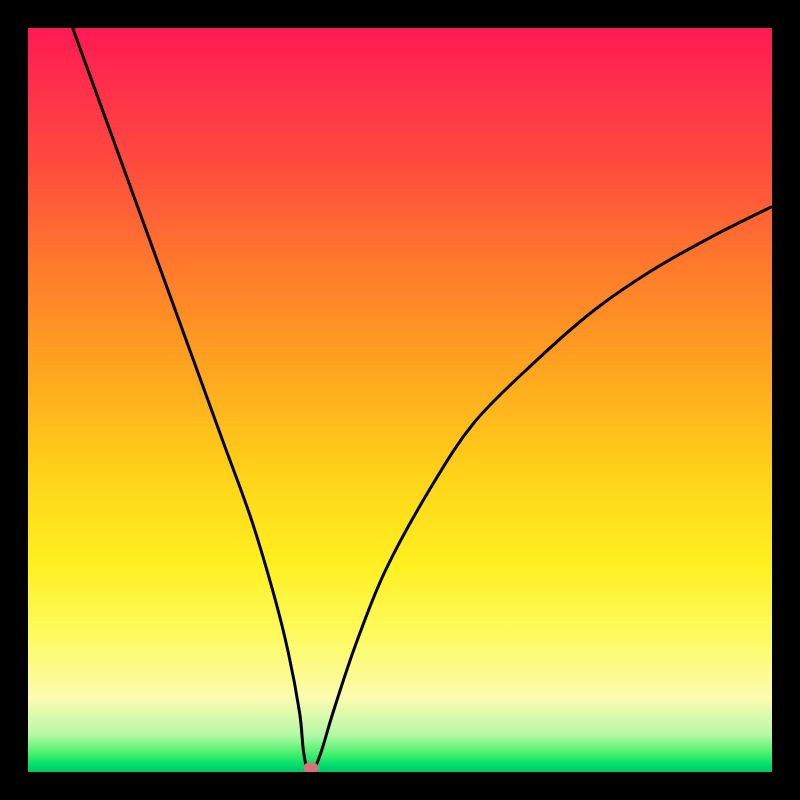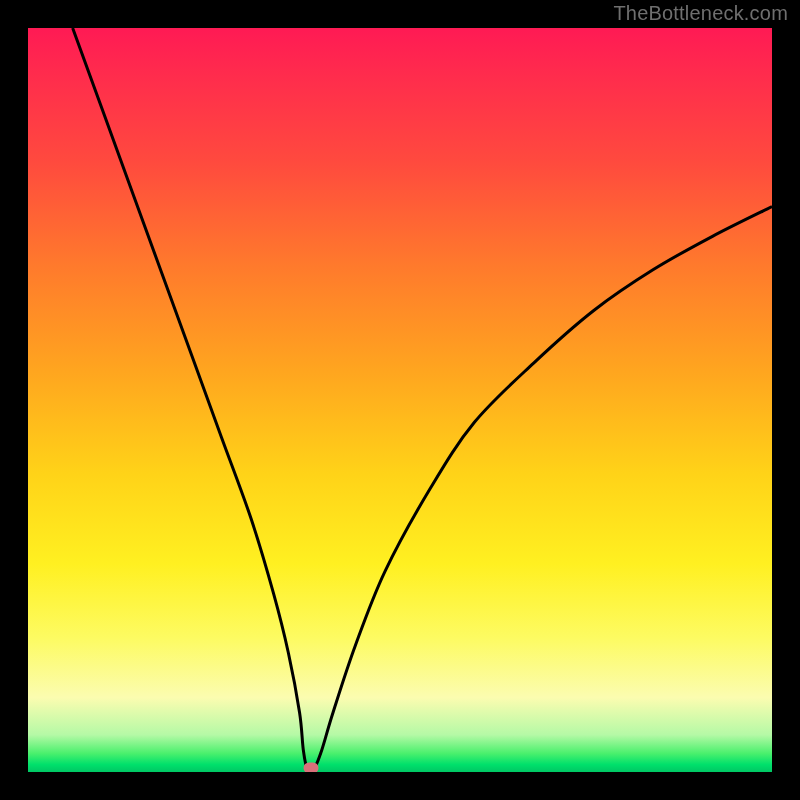--- a/index.html
+++ b/index.html
@@ -76,21 +76,20 @@
     background: #d9707a;
     border-radius: 6px;
     z-index: 9;
     transform: translate(-50%, -50%);
   }
 </style>
 </head>
 <body>
 
 <div class="frame">
-  <div class="watermark">TheBottleneck.com</div>
 
   <div class="plot">
     <div class="gradient"></div>
 
     <svg class="curve-svg" viewBox="0 0 744 744" preserveAspectRatio="none">
       <path id="curve-path" d="M 44.64 0 C 49.6 13.640000000000006, 64.48 54.560000000000045, 74.4 81.84000000000003 C 84.32000000000001 109.12000000000002, 94.24000000000001 136.39999999999995, 104.16000000000001 163.67999999999995 C 114.08000000000001 190.95999999999995, 123.99999999999999 218.23999999999998, 133.92 245.51999999999998 C 143.83999999999997 272.79999999999995, 153.76 300.0799999999999, 163.68 327.35999999999996 C 173.60000000000002 354.64, 183.52 381.91999999999996, 193.44 409.2 C 203.35999999999999 436.48, 214.51999999999998 464.99999999999994, 223.2 491.03999999999996 C 231.88 517.0799999999999, 239.32000000000002 543.12, 245.52 565.44 C 251.72 587.7600000000001, 256.06 605.12, 260.4 624.96 C 264.73999999999995 644.8000000000001, 269.08 668.36, 271.56 684.48 C 274.04 700.6, 274.03999999999996 712.38, 275.28 721.68 C 276.52 730.9799999999999, 277.76 737.18, 279 740.28 C 280.24 743.38, 281.48 740.28, 282.72 740.28 C 283.96000000000004 740.28, 284.58 743.38, 286.44 740.28 C 288.3 737.18, 290.78 730.9799999999999, 293.88 721.68 C 296.98 712.38, 299.46 701.84, 305.03999999999996 684.48 C 310.61999999999995 667.12, 318.68 641.0799999999999, 327.36 617.52 C 336.04 593.96, 344.72 569.16, 357.12 543.12 C 369.52 517.08, 386.88000000000005 486.08, 401.76000000000005 461.28 C 416.64000000000004 436.47999999999996, 429.03999999999996 415.4, 446.4 394.32 C 463.76 373.24, 486.08 353.4, 505.92 334.79999999999995 C 525.76 316.19999999999993, 545.6 298.22, 565.44 282.72 C 585.2800000000001 267.22, 605.1199999999999 254.19999999999996, 624.9599999999999 241.79999999999995 C 644.8 229.39999999999995, 664.64 218.86000000000004, 684.48 208.32000000000005 C 704.32 197.78000000000006, 734.08 183.51999999999995, 744 178.55999999999995" fill="none" stroke="#000000" stroke-width="3"></path>
     </svg>
 
     <div id="marker" class="marker" style="left: 282.72px; top: 740.28px; background: rgb(217, 112, 122);"></div>
   </div>

